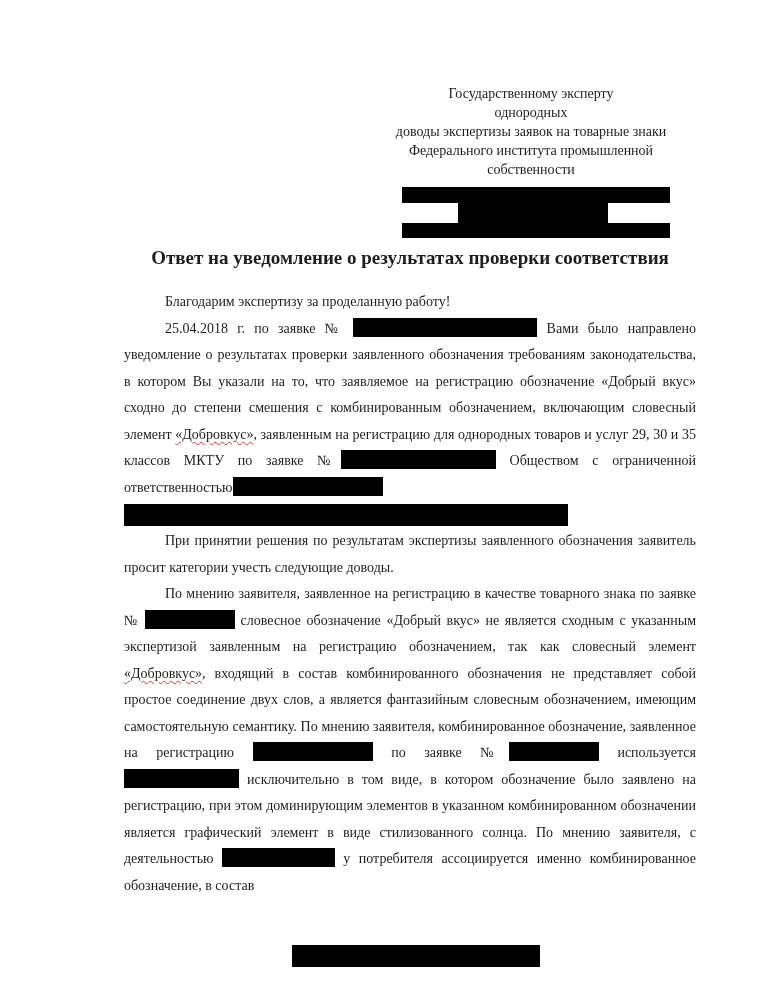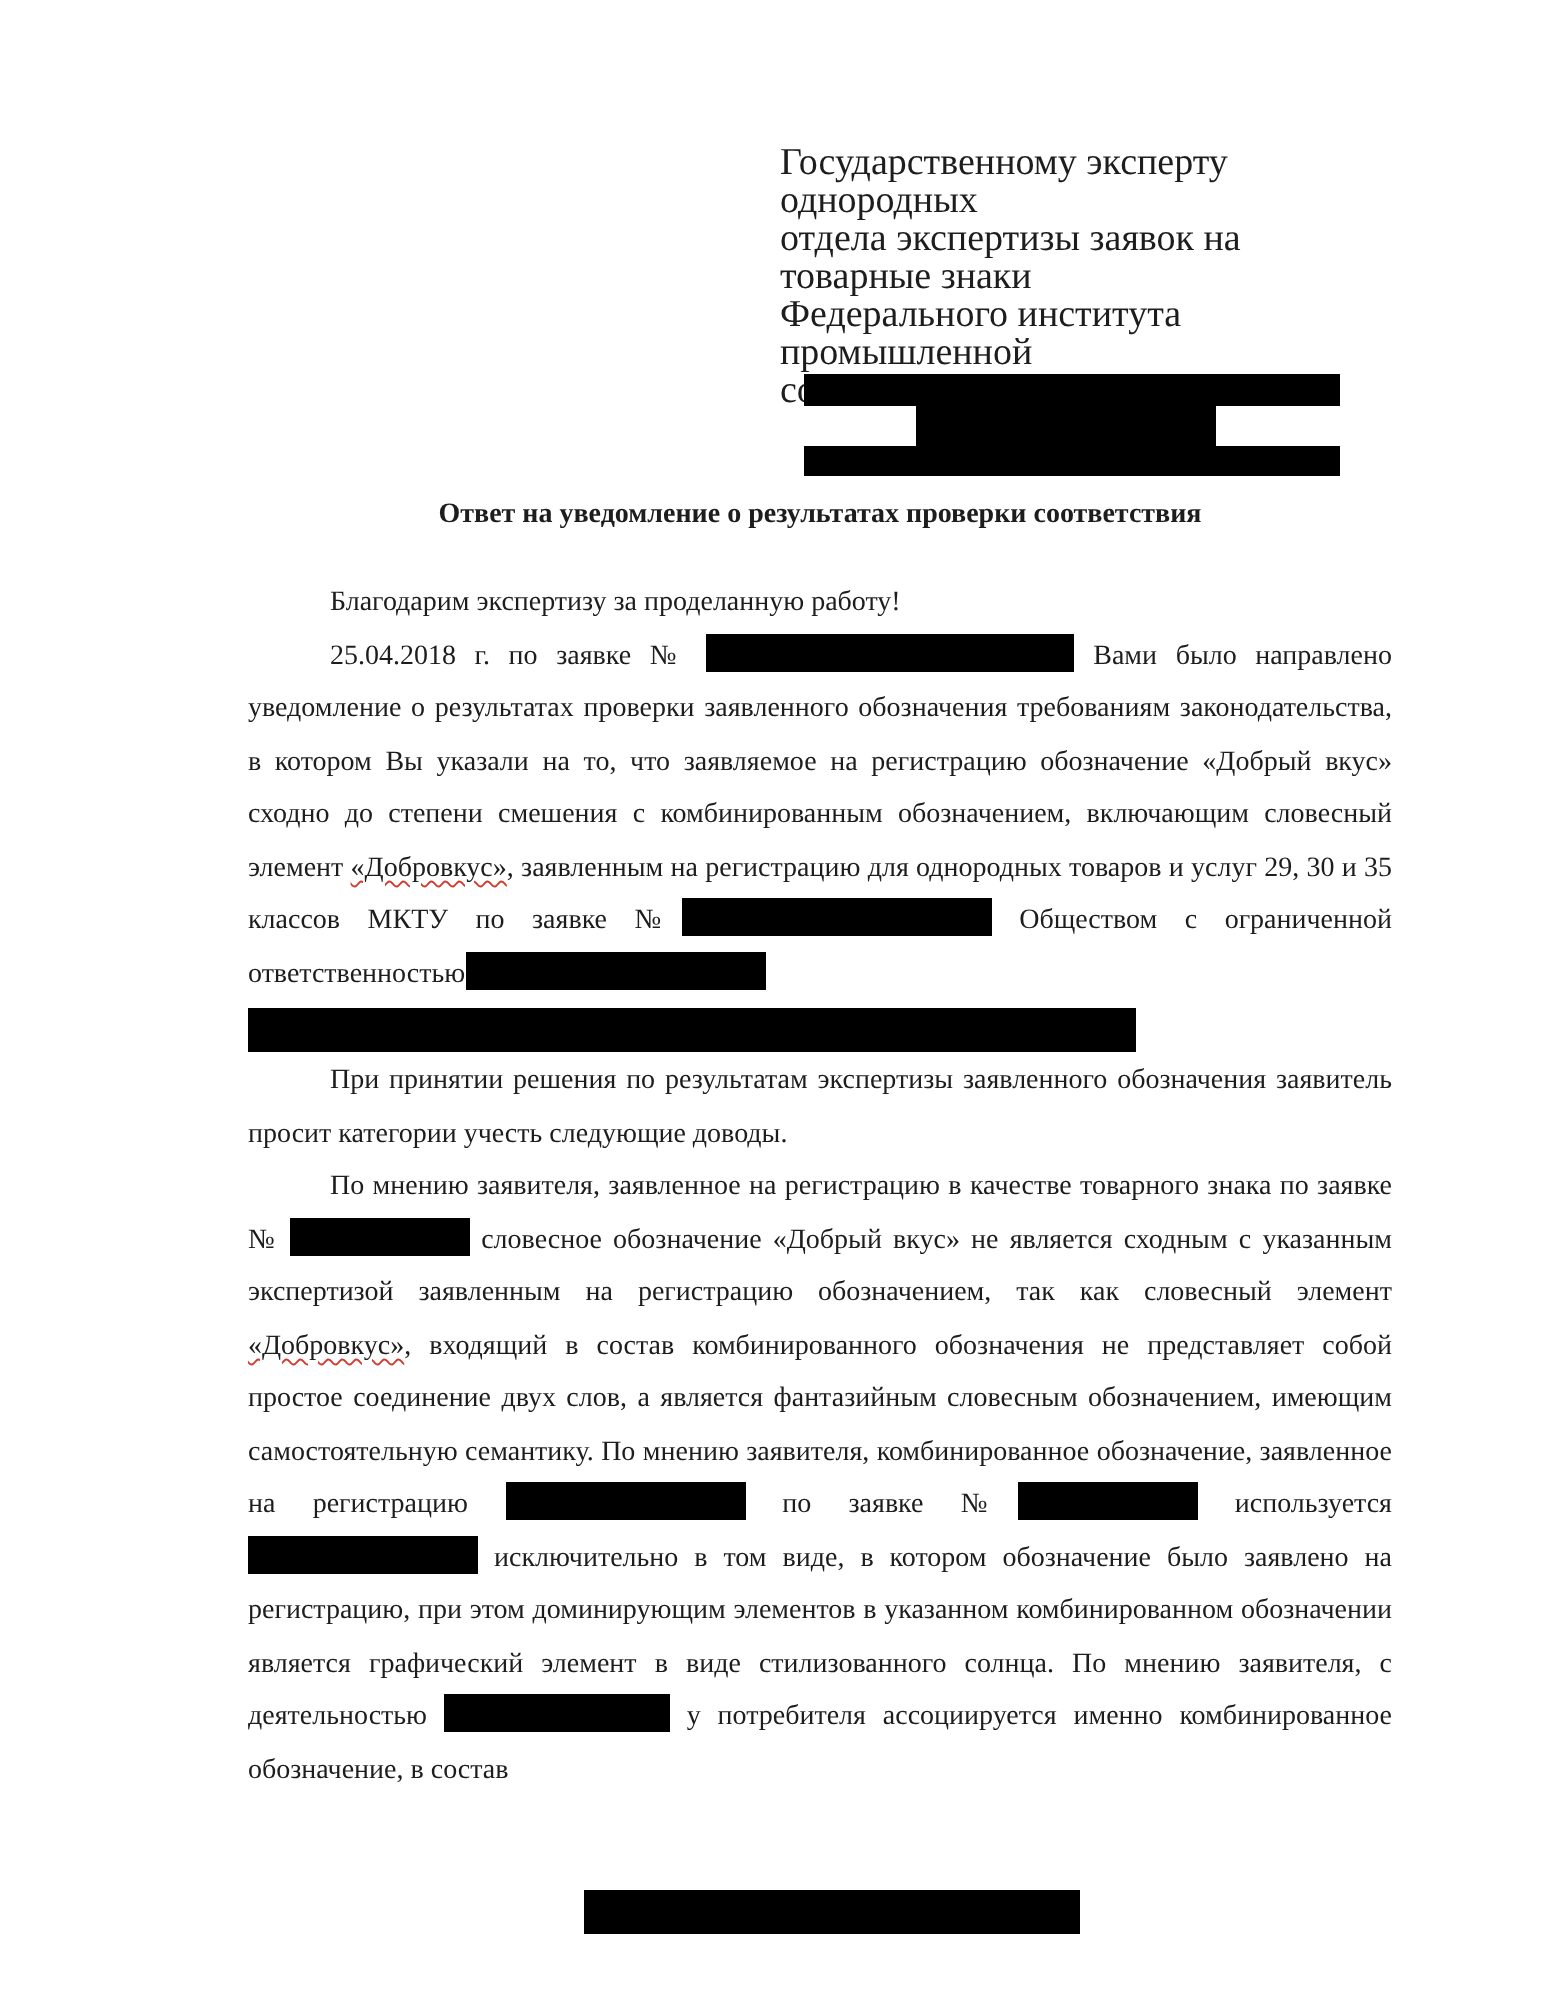--- a/index.html
+++ b/index.html
@@ -2,31 +2,31 @@
 <html><head>
 <meta charset="utf-8">
 <style>
   html,body { margin:0; padding:0; }
   body { background:#ffffff; }
   .page {
     position:relative; width:772px; height:1000px; background:#ffffff;
     font-family:"Liberation Serif","DejaVu Serif",serif; color:#1d1d1d; overflow:hidden;
   }
   .addr {
-    position:absolute; left:390px; top:72px; width:282px;
-    text-align:left; font-size:19px; line-height:19px;
+    position:absolute; left:390px; top:84px; width:282px;
+    text-align:center; font-size:14px; line-height:19px;
   }
   .addr span { display:block; }
   .hdr-redact { position:absolute; background:#000; }
   .hdr-redact.r1 { left:402px; top:187px; width:268px; height:16px; }
   .hdr-redact.r2 { left:458px; top:203px; width:150px; height:20px; }
   .hdr-redact.r3 { left:402px; top:223px; width:268px; height:15px; }
   .content { position:absolute; left:124px; top:248px; width:572px; }
   .title {
-    text-align:center; font-weight:bold; font-size:14px;
+    text-align:center; font-weight:bold; font-size:19px;
     line-height:20px; margin:0 0 21px 0;
   }
   .para {
     margin:0; font-size:14px; line-height:26.5px;
     text-align:justify; text-indent:41px;
   }
   .redact { display:inline-block; background:#000; height:19px; vertical-align:-4px; }
   .redact.block { display:block; height:22px; margin:3px 0 2px 0; }
   .misspell {
     text-decoration-line:underline; text-decoration-style:wavy;
@@ -37,21 +37,21 @@
   .bottom-redact { position:absolute; left:292px; top:945px; width:248px; height:22px; background:#000; }
 </style>
 </head>
 <body>
 
 <div class="page">
 
   <div class="addr">
     <span>Государственному эксперту</span>
     <span>однородных</span>
-    <span>отдела экспертизы заявок на товарные знаки</span>
+    <span>доводы экспертизы заявок на товарные знаки</span>
     <span>Федерального института промышленной</span>
     <span>собственности</span>
   </div>
 
   <div class="hdr-redact r1"></div>
   <div class="hdr-redact r2"></div>
   <div class="hdr-redact r3"></div>
 
   <div class="content">
     <p class="title">Ответ на уведомление о результатах проверки соответствия</p>

